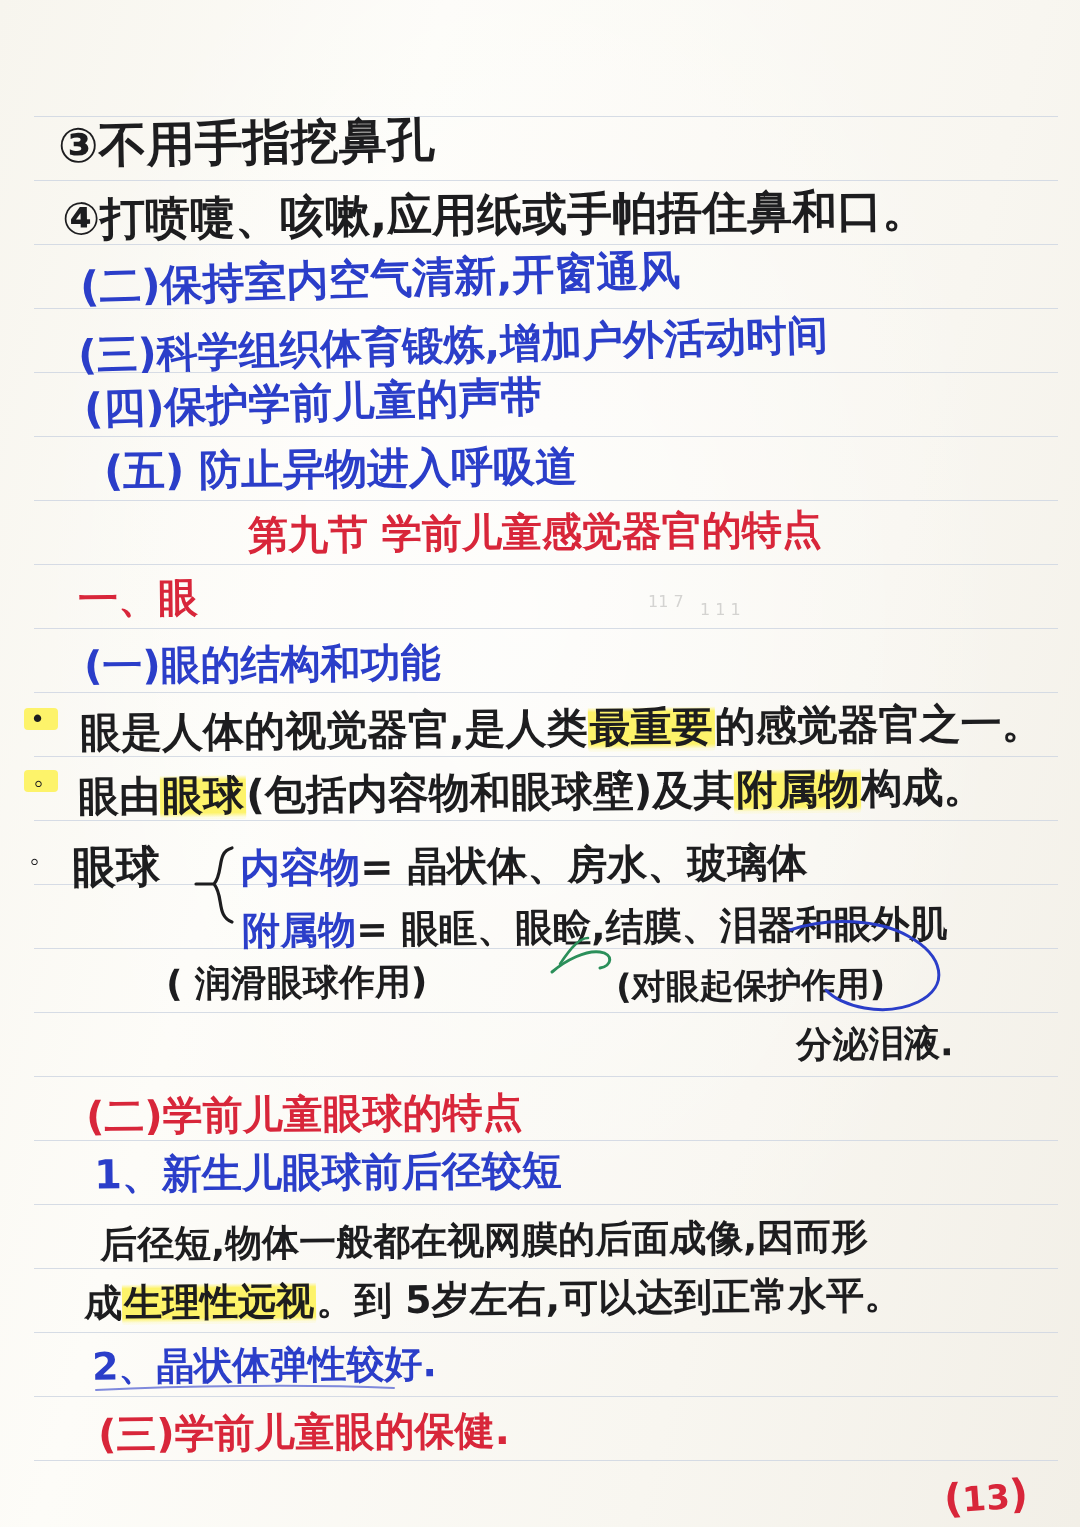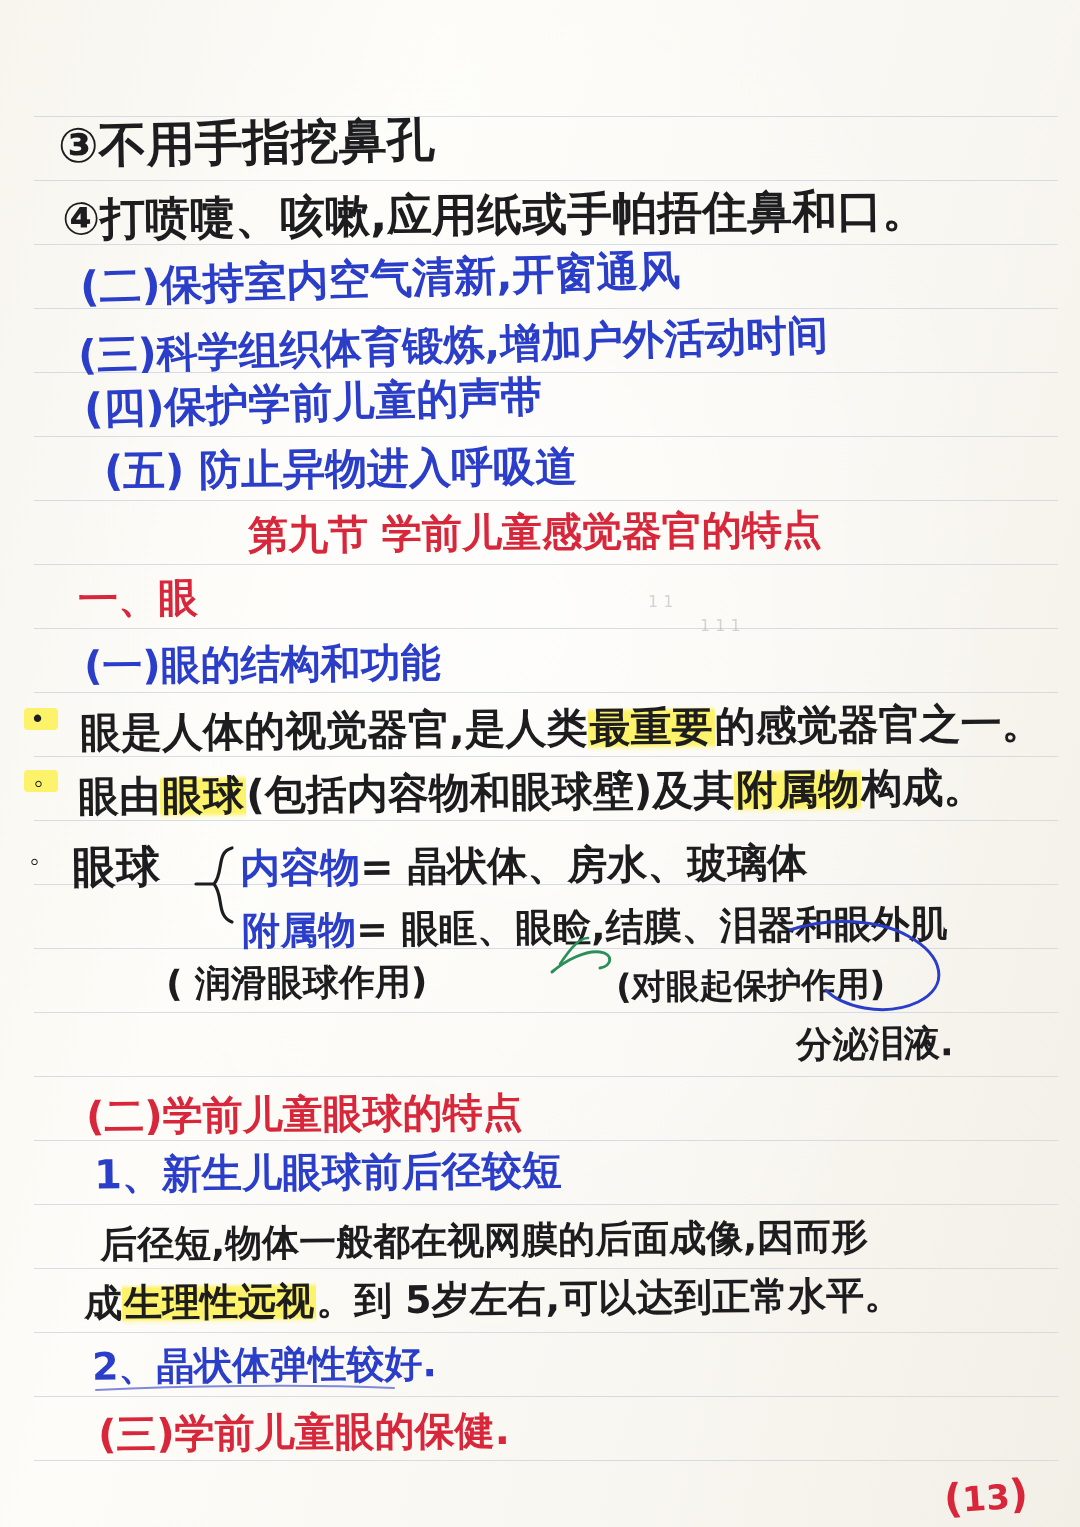--- a/index.html
+++ b/index.html
@@ -139,22 +139,22 @@
     <div class="rule" style="top:980px"></div>
     <div class="rule" style="top:1044px"></div>
     <div class="rule" style="top:1108px"></div>
     <div class="rule" style="top:1172px"></div>
     <div class="rule" style="top:1236px"></div>
     <div class="rule" style="top:1300px"></div>
     <div class="rule" style="top:1364px"></div>
   </div>
 
 
-  <div class="smudge" style="left:648px; top:592px;">1 1</div>
-  <div class="smudge" style="left:700px; top:600px;margin-top:16px;">1 1 1</div>
+  <div class="smudge" style="left:648px; top:592px;">11 7</div>
+  <div class="smudge" style="left:700px; top:600px;">1 1 1</div>
 
   <div class="hw ink-black sk1" style="left:58px; top:118px; font-size:48px;">③不用手指挖鼻孔</div>
 
   <div class="hw ink-black sk3" style="left:62px; top:192px; font-size:45px;">④打喷嚏、咳嗽,应用纸或手帕捂住鼻和口。</div>
 
   <div class="hw ink-blue sk2" style="left:80px; top:258px; font-size:42px;">(二)保持室内空气清新,开窗通风</div>
 
   <div class="hw ink-blue sk2" style="left:78px; top:325px; font-size:41px;">(三)科学组织体育锻炼,增加户外活动时间</div>
 
   <div class="hw ink-blue sk2" style="left:84px; top:382px; font-size:42px;">(四)保护学前儿童的声带</div>

